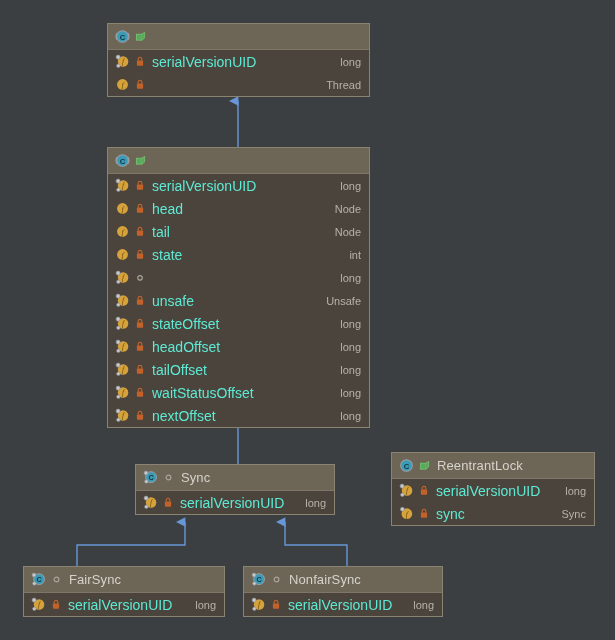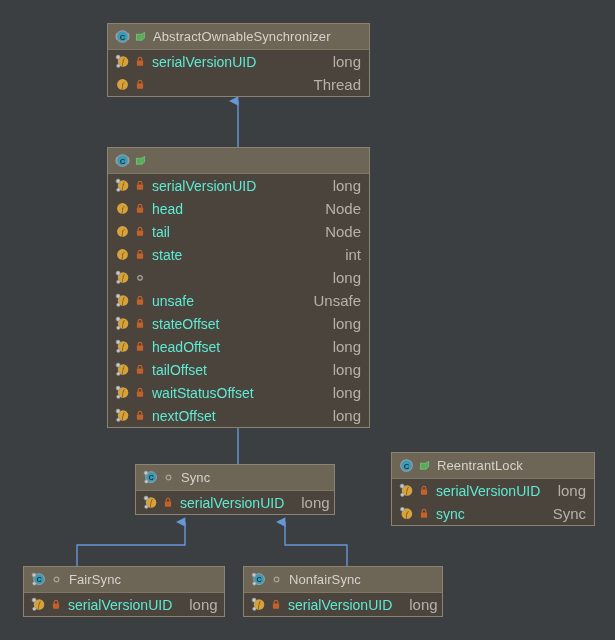--- a/index.html
+++ b/index.html
@@ -70,21 +70,21 @@
   .member + .member {
     border-top: 0;
   }
   .member-name {
     font-size: 14px;
     color: #5eead4;
     white-space: nowrap;
     margin-left: 2px;
   }
   .member-type {
-    font-size: 15px;
+    font-size: 11px;
     color: #b6b2aa;
     margin-left: auto;
     white-space: nowrap;
     padding-left: 12px;
   }
 
   
   .icn {
     flex: 0 0 auto;
     display: inline-block;
@@ -138,21 +138,20 @@
           <path d="M13.8 4.4 A6.6 6.6 0 0 1 13.8 11.6" stroke="#9aa0a6" stroke-width="1.2" fill="none"></path>
           <text x="8" y="11.4" font-size="8.2" font-family="Liberation Sans, sans-serif" fill="#16343d" text-anchor="middle" font-weight="bold">C</text>
         </svg>
       </span>
       <span class="icn">
         <svg width="11" height="11" viewBox="0 0 12 12">
           <rect x="1.5" y="3.5" width="6" height="6.5" fill="#5aa85a" stroke="#74c474" stroke-width="0.9"></rect>
           <path d="M7.5 3.5 L10.5 1.5 L10.5 7.5 L7.5 10" fill="#5aa85a" stroke="#74c474" stroke-width="0.9"></path>
         </svg>
       </span>
-      <span class="node-title">AbstractOwnableSynchronizer</span>
     </div>
     <div class="members">
       <div class="member">
         <span class="icn">
           <svg width="15" height="15" viewBox="0 0 16 16">
             <circle cx="8.6" cy="8" r="5.6" fill="#d6a23c"></circle>
             <text x="8.6" y="11" font-size="8" font-family="Liberation Serif, serif" fill="#6b4a06" text-anchor="middle" font-style="italic">f</text>
             <circle cx="3.3" cy="3.3" r="2.2" fill="#c7c9cc" stroke="#8b8d90" stroke-width="0.7"></circle>
             <circle cx="3.6" cy="12.6" r="1.9" fill="#c7c9cc" stroke="#8b8d90" stroke-width="0.7"></circle>
           </svg>

